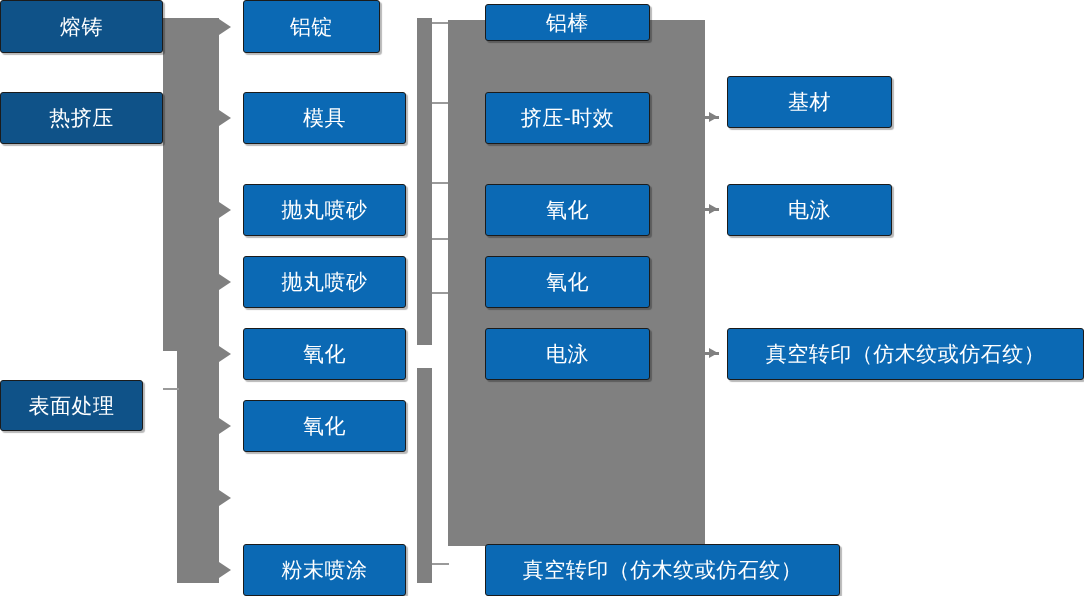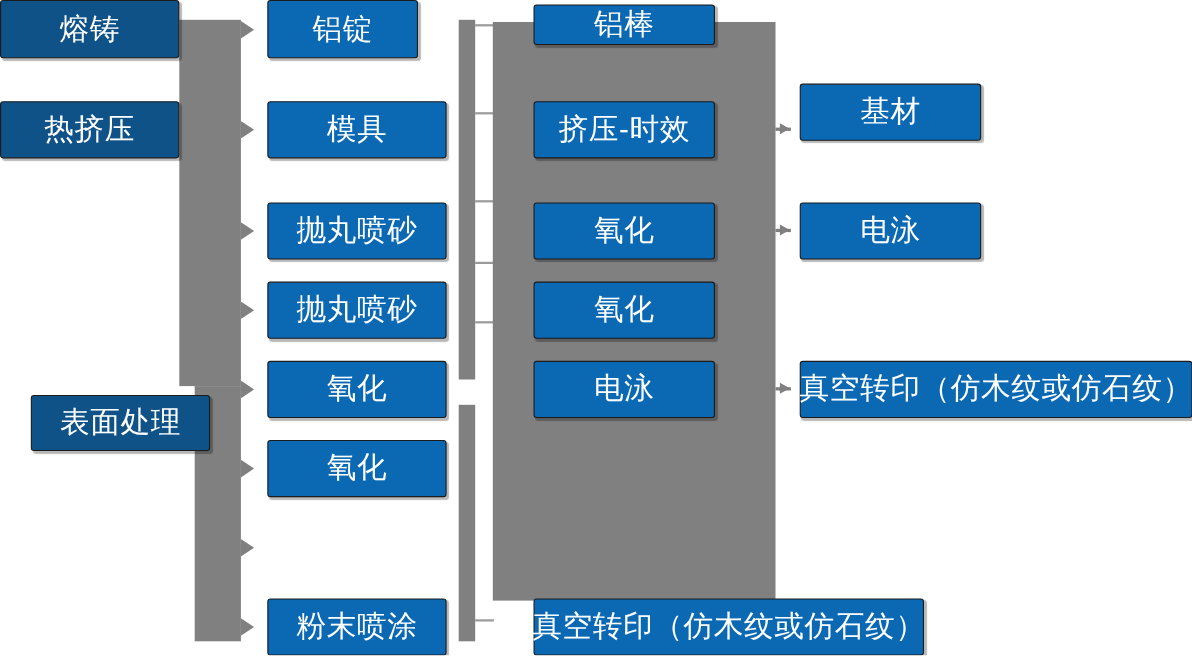--- a/index.html
+++ b/index.html
@@ -54,21 +54,21 @@
   .box {
     position: absolute;
     box-sizing: border-box;
     display: flex;
     align-items: center;
     justify-content: center;
     color: #ffffff;
     border-radius: 3px;
     border: 1px solid #1b1b1b;
     box-shadow: 2px 2px 1px rgba(0,0,0,0.28);
-    font-size: 27px;
+    font-size: 21px;
     line-height: 1.1;
     letter-spacing: 0.5px;
     white-space: nowrap;
     user-select: none;
   }
   .box.dark  { background: #0F5288; }
   .box.mid   { background: #0B69B4; }
   .box .cap  { pointer-events: none; }
 </style>
 </head>
@@ -110,21 +110,21 @@
 
   <div class="arrow-stem" style="left:705px; top:352px; width:14px;"></div>
   <div class="arrow-small" style="left:709px; top:348px;"></div>
 
   <div class="box dark" style="left:0px; top:0px; width:163px; height:53px;">
     <span class="cap">熔铸</span>
   </div>
   <div class="box dark" style="left:0px; top:92px; width:163px; height:52px;">
     <span class="cap">热挤压</span>
   </div>
-  <div class="box dark" style="left:0px; top:359px; width:163px; height:51px;margin-left:28px;">
+  <div class="box dark" style="left:0px; top:380px; width:143px; height:51px;">
     <span class="cap">表面处理</span>
   </div>
 
   <div class="box mid" style="left:243px; top:0px; width:137px; height:53px;">
     <span class="cap">铝锭</span>
   </div>
   <div class="box mid" style="left:243px; top:92px; width:163px; height:52px;">
     <span class="cap">模具</span>
   </div>
   <div class="box mid" style="left:243px; top:184px; width:163px; height:52px;">

